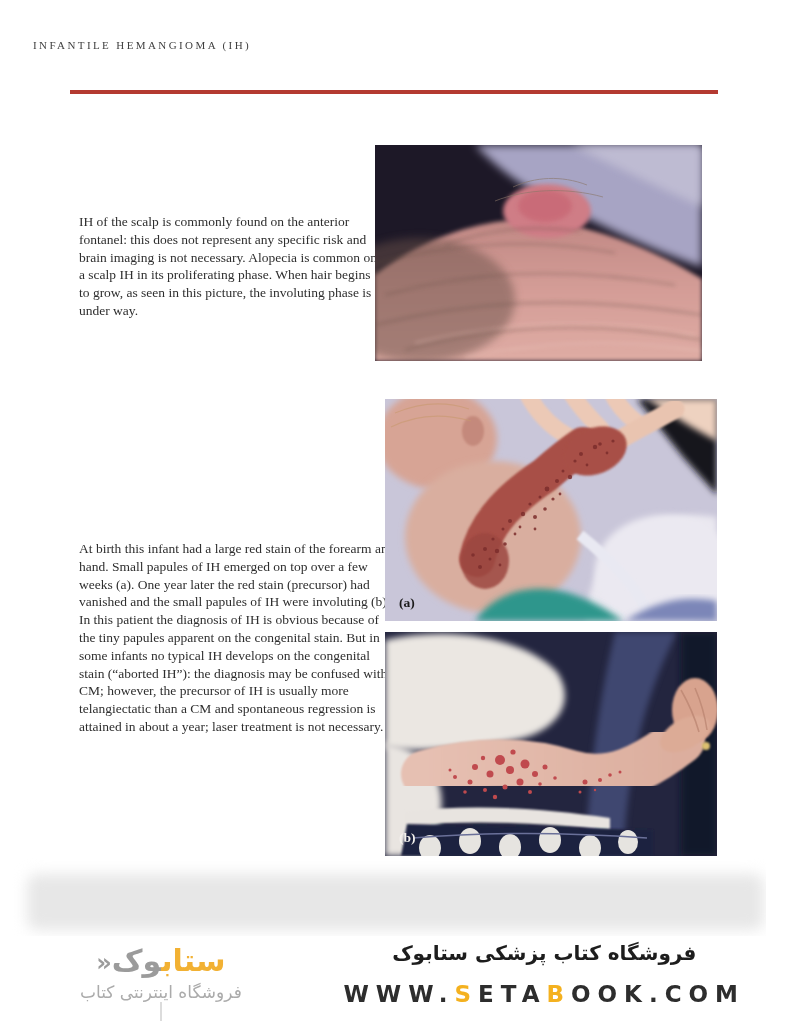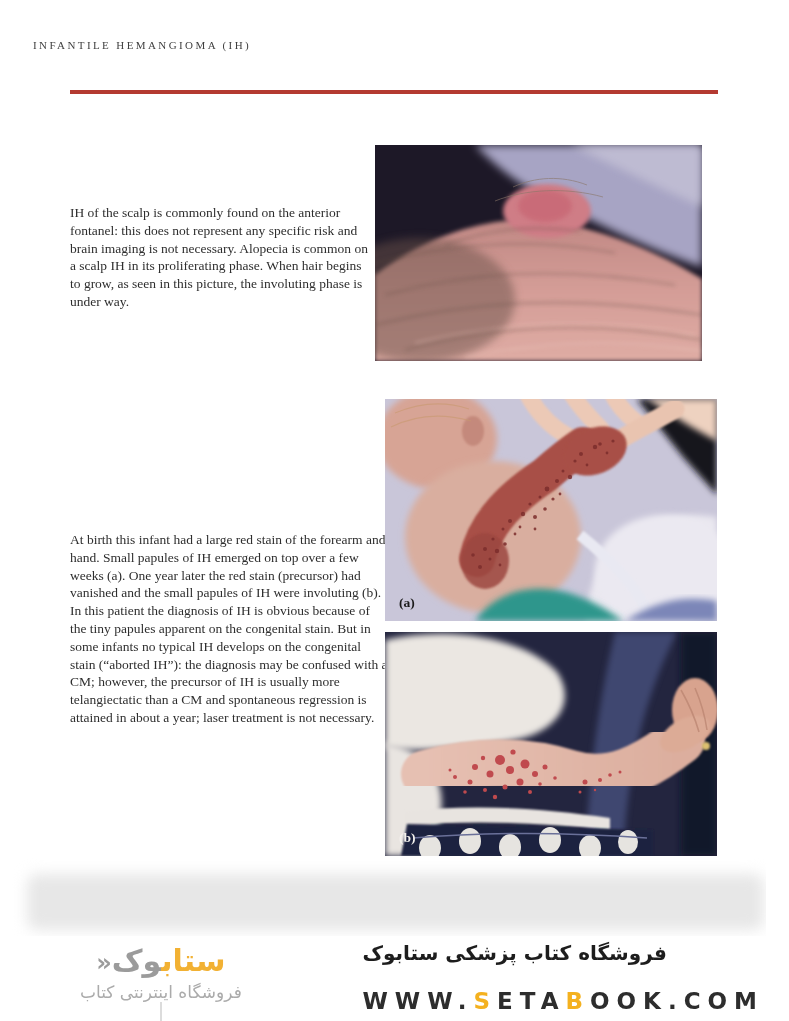--- a/index.html
+++ b/index.html
@@ -27,21 +27,21 @@
   }
   .section-title{
     position:absolute;left:70px;top:102px;margin:0;
     font-size:16px;font-weight:bold;letter-spacing:0.4px;
     color:#b43a31;
     font-family:"Liberation Serif", serif;
   }
 
   
   .para{
-    position:absolute;margin:0;
+    position:absolute;margin:9px;
     color:#2e2e2e;
     font-size:13.5px;line-height:17.8px;
     text-align:left;
   }
   .para1{left:70px;top:204px;width:302px;}
   .para2{left:70px;top:531px;width:318px;}
 
   
   .photo{position:absolute;margin:0;padding:0;overflow:hidden;}
   .photo svg{display:block;width:100%;height:100%;}
@@ -85,31 +85,31 @@
     direction:rtl;
     font-family:"DejaVu Sans", sans-serif;
     font-size:17px;color:#ababab;margin-top:2px;
   }
   .logo-divider{
     width:2px;height:56px;background:#dcdcdc;margin:0 14px;
   }
   .logo-emblem{display:block;}
 
   .footer-right{
-    position:absolute;right:25px;top:2px;text-align:left;
+    position:absolute;right:44px;top:2px;text-align:center;
   }
   .store-name{
     direction:rtl;
     font-family:"DejaVu Sans", sans-serif;
     font-weight:bold;font-size:20px;color:#1d1d1d;line-height:30px;
   }
   .website{
     font-family:"DejaVu Sans", sans-serif;
     font-weight:bold;font-size:23px;color:#2d2d2d;
-    letter-spacing:7px;margin-top:20px;white-space:nowrap;
+    letter-spacing:7px;margin-top:13px;white-space:nowrap;
   }
   .website .yellow{color:#f4b11f;}
 </style>
 </head>
 <body>
 
 <div class="page">
 
   <div class="running-header">INFANTILE HEMANGIOMA (IH)</div>
 

